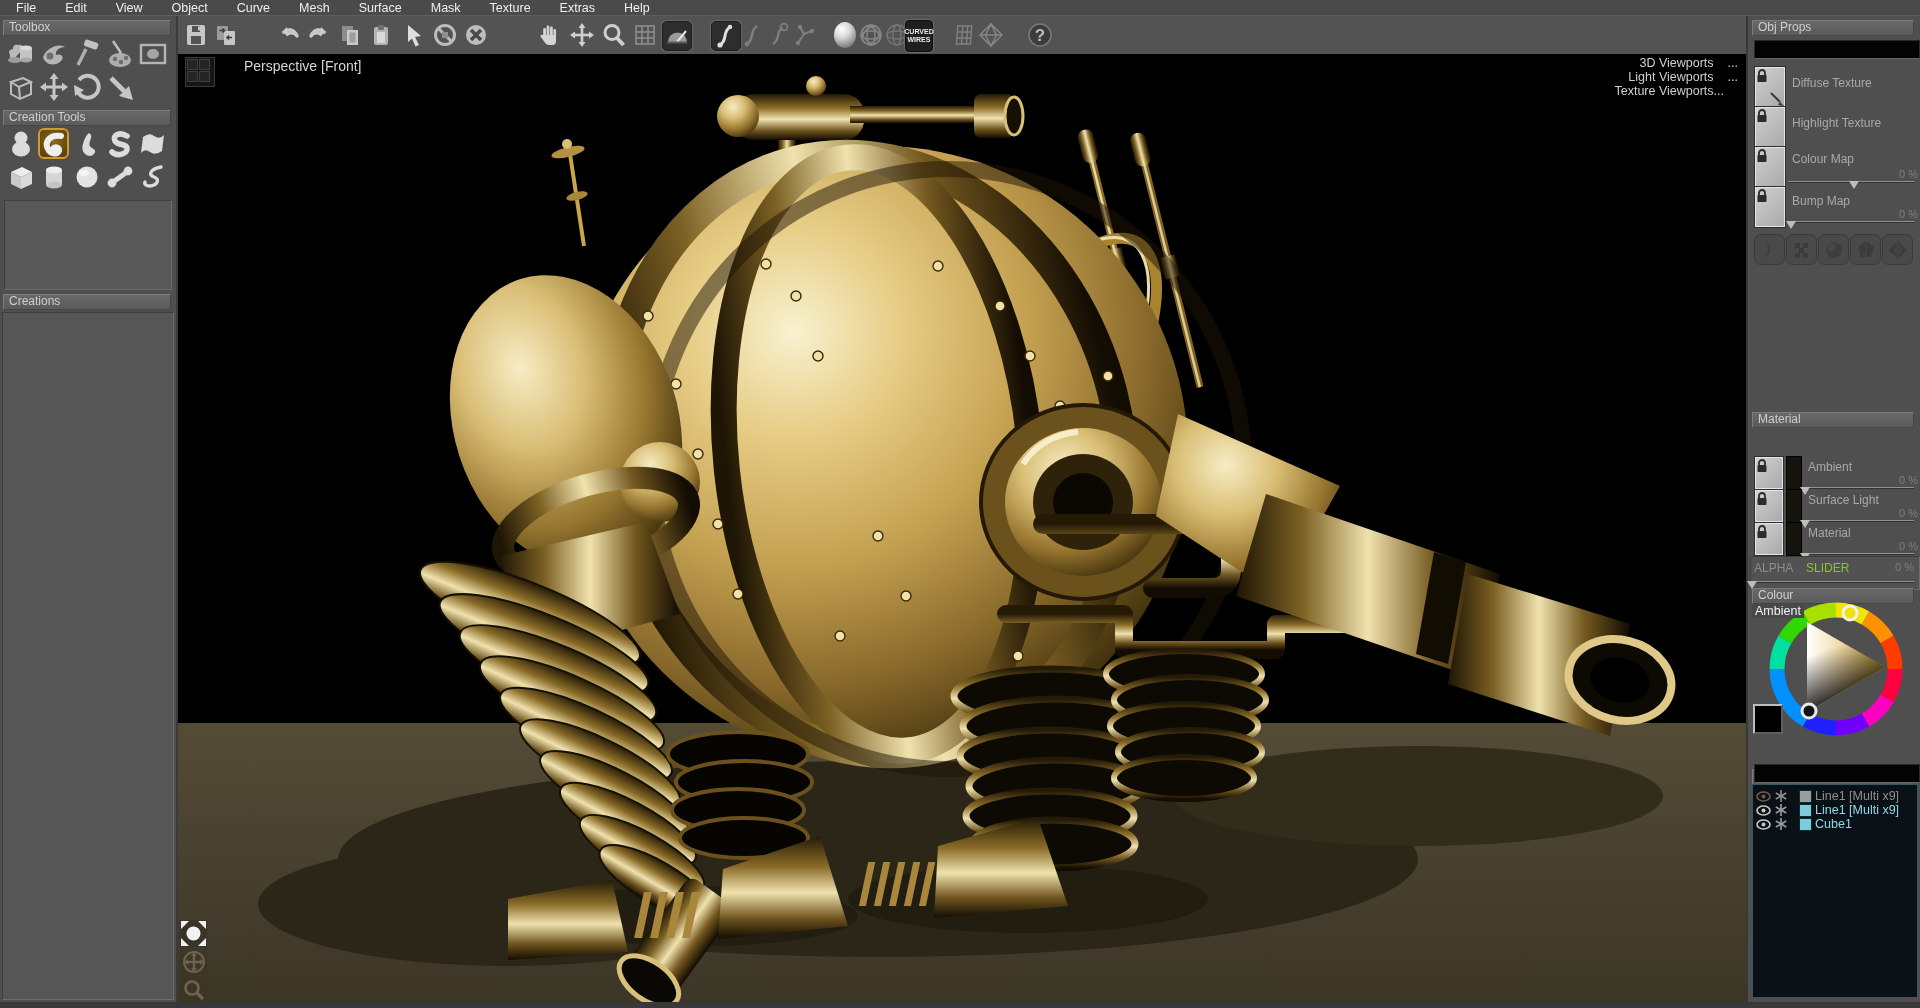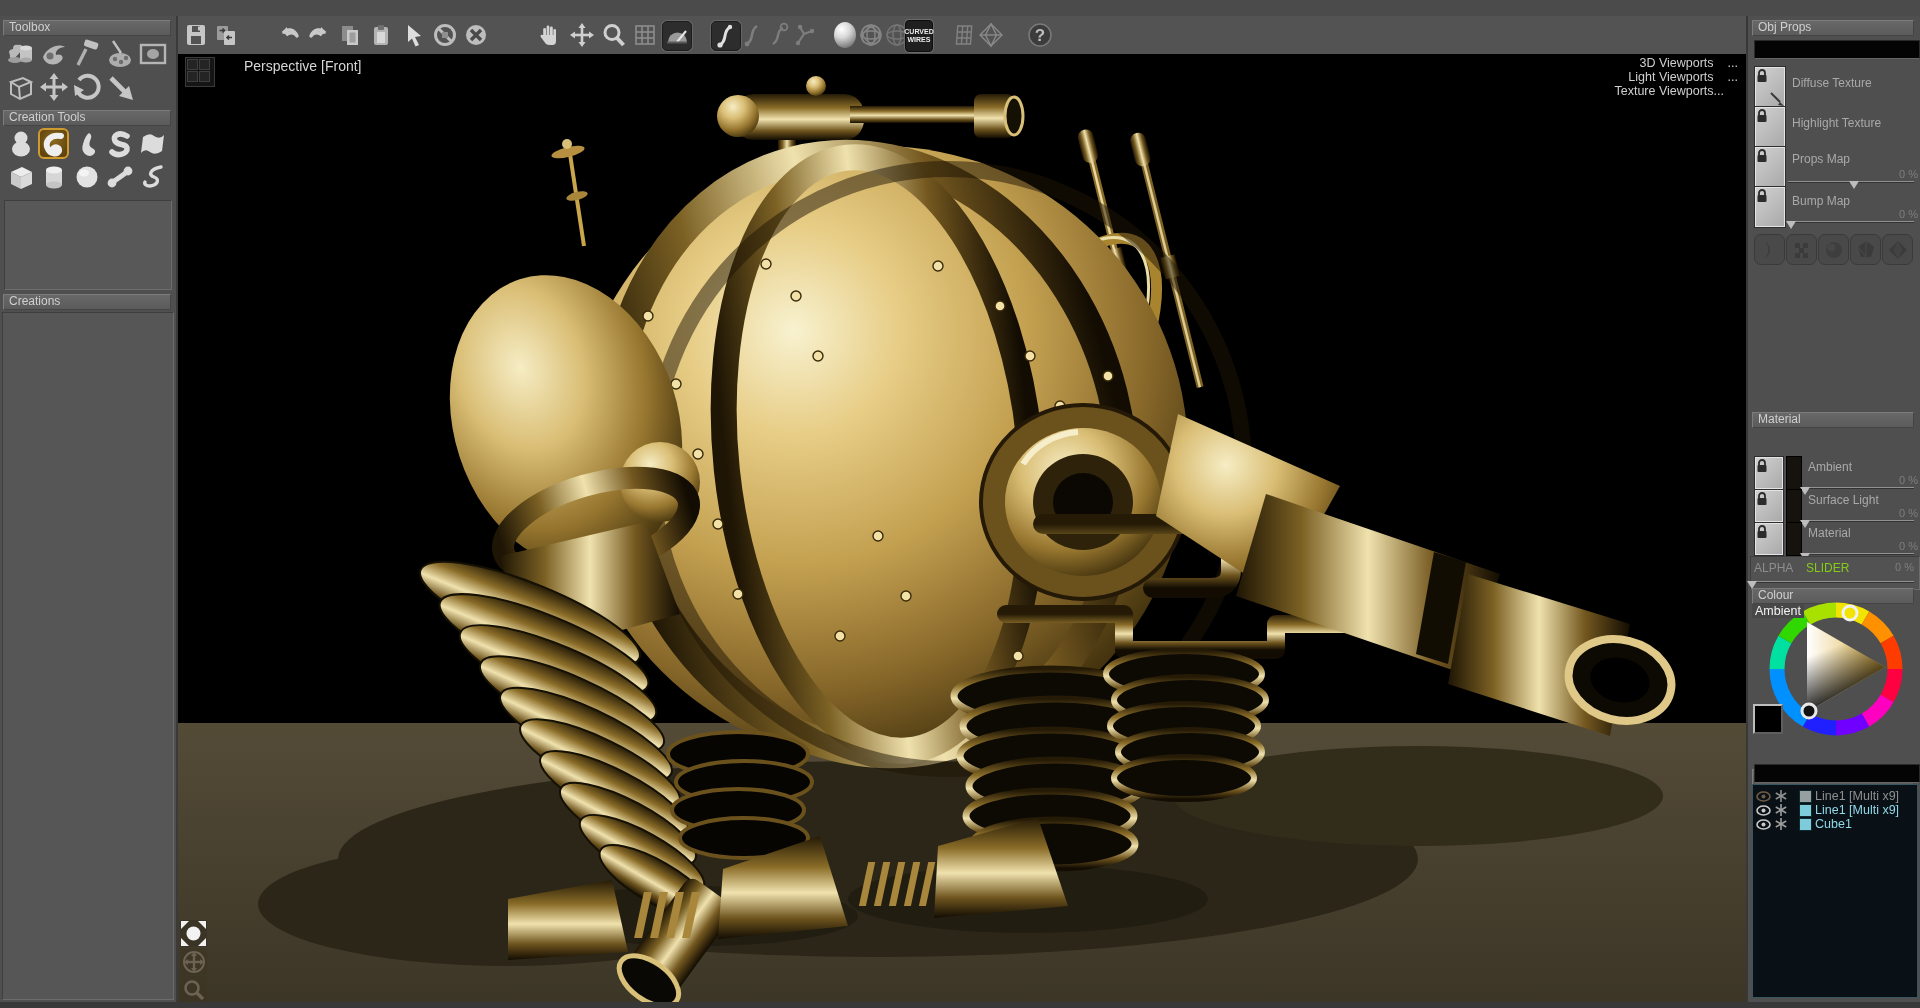--- a/index.html
+++ b/index.html
@@ -58,20 +58,33 @@
   .grow .lbl{margin-left:3px;}
   .chip{position:absolute;background:#484848;color:#f2f2f2;font-size:12.5px;padding:0 3px;line-height:14px;z-index:3;}
   .cswatch{position:absolute;width:26px;height:26px;background:#000;border:2px solid #bdbdbd;border-right-color:#5e5e5e;border-bottom-color:#5e5e5e;}
   .botstrip{left:0;top:1002px;width:1920px;height:6px;background:#383838;}
 </style>
 </head>
 <body>
 
 <div class="app">
 
+  <div class="abs menubar">
+    <span class="menu-item">File</span>
+    <span class="menu-item">Edit</span>
+    <span class="menu-item">View</span>
+    <span class="menu-item">Object</span>
+    <span class="menu-item">Curve</span>
+    <span class="menu-item">Mesh</span>
+    <span class="menu-item">Surface</span>
+    <span class="menu-item">Mask</span>
+    <span class="menu-item">Texture</span>
+    <span class="menu-item">Extras</span>
+    <span class="menu-item">Help</span>
+  </div>
 
   <div class="abs toolbar">
     <div class="tbtn" style="left:4px">
       <svg width="26" height="26">
           <rect x="4" y="3" width="18" height="20" rx="2" fill="#c6c6c6"></rect>
           <rect x="9" y="4" width="8" height="6" fill="#535353"></rect>
           <rect x="15" y="4.5" width="2" height="4" fill="#c6c6c6"></rect>
           <rect x="8" y="14" width="10" height="8" fill="#535353"></rect>
         </svg>
     </div>
@@ -664,21 +677,21 @@
         </svg>
     </div>
     <div class="rlabel" style="left:44px;top:100px">Highlight Texture</div>
 
     <div class="thumb" style="left:6px;top:130px">
       <svg width="14" height="16" style="position:absolute;left:0;top:1">
           <path d="M4 7 v-2 a3 3 0 0 1 6 0 v2" fill="none" stroke="#2c2c2c" stroke-width="1.8"></path>
           <rect x="2.5" y="7" width="9" height="7" rx="1" fill="#2c2c2c"></rect>
         </svg>
     </div>
-    <div class="rlabel" style="left:44px;top:136px">Props Map</div>
+    <div class="rlabel" style="left:44px;top:136px">Colour Map</div>
     <div class="sl-val" style="top:152px">0 %</div>
     <div class="slider" style="left:40px;top:160px;width:126px">
       <div class="sl-line"></div>
       <div class="sl-handle" style="left: 52%;"></div>
     </div>
 
     <div class="thumb" style="left:6px;top:170px">
       <svg width="14" height="16" style="position:absolute;left:0;top:1">
           <path d="M4 7 v-2 a3 3 0 0 1 6 0 v2" fill="none" stroke="#2c2c2c" stroke-width="1.8"></path>
           <rect x="2.5" y="7" width="9" height="7" rx="1" fill="#2c2c2c"></rect>

